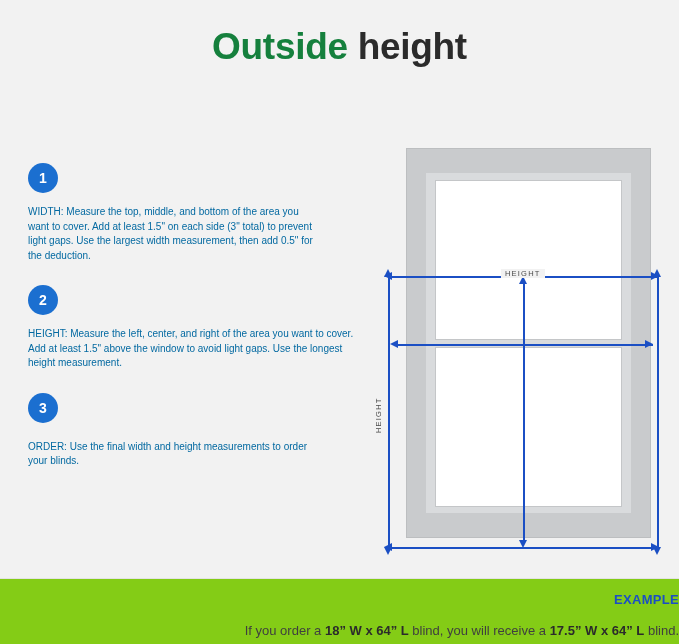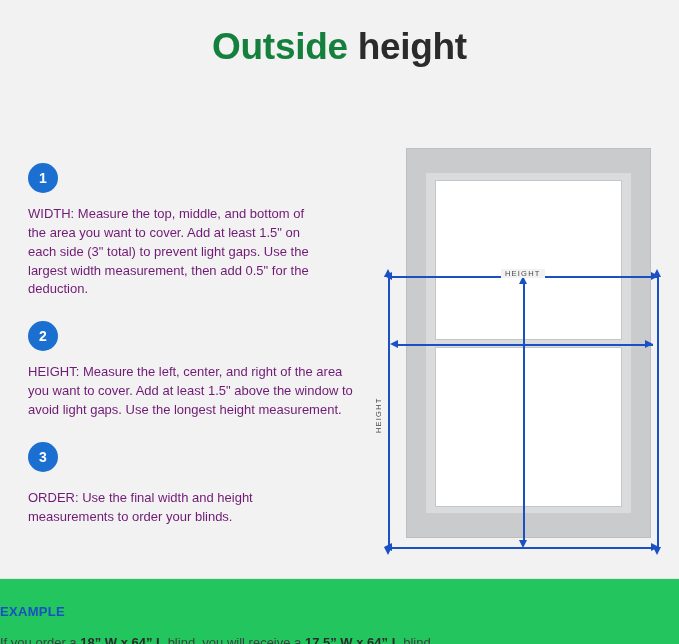--- a/index.html
+++ b/index.html
@@ -66,23 +66,23 @@
     background: #1b6fd0;
     color: #ffffff;
     font-size: 14px;
     font-weight: bold;
     display: flex;
     align-items: center;
     justify-content: center;
     margin-bottom: 12px;
   }
   .step-text {
-    font-size: 13px;
+    font-size: 10px;
     line-height: 1.45;
-    color: #701a75;
+    color: #0369a1;
     max-width: 330px;
   }
   .step-label {
     font-weight: normal;
   }
   .step1 .step-text { max-width: 285px; }
   .step2 .step-text { max-width: 330px; }
   .step3 .step-text { max-width: 300px; margin-top: 17px; }
   .step1 { margin-bottom: 22px; }
   .step2 { margin-bottom: 22px; }
@@ -189,25 +189,25 @@
     white-space: nowrap;
   }
 
   
   .footer {
     position: absolute;
     left: 0;
     bottom: 0;
     width: 679px;
     height: 66px;
-    background: #22c55e;
+    background: #84cc16;
     border-top: 1px solid #e3e3e3;
-    text-align: left;
-    box-sizing: border-box;
-    padding-top: 25px;
+    text-align: right;
+    box-sizing: border-box;
+    padding-top: 13px;
   }
   .footer-title {
     font-size: 13px;
     font-weight: bold;
     color: #1b4fc4;
     letter-spacing: 0.3px;
   }
   .footer-text {
     font-size: 13px;
     color: #3f3f3f;

